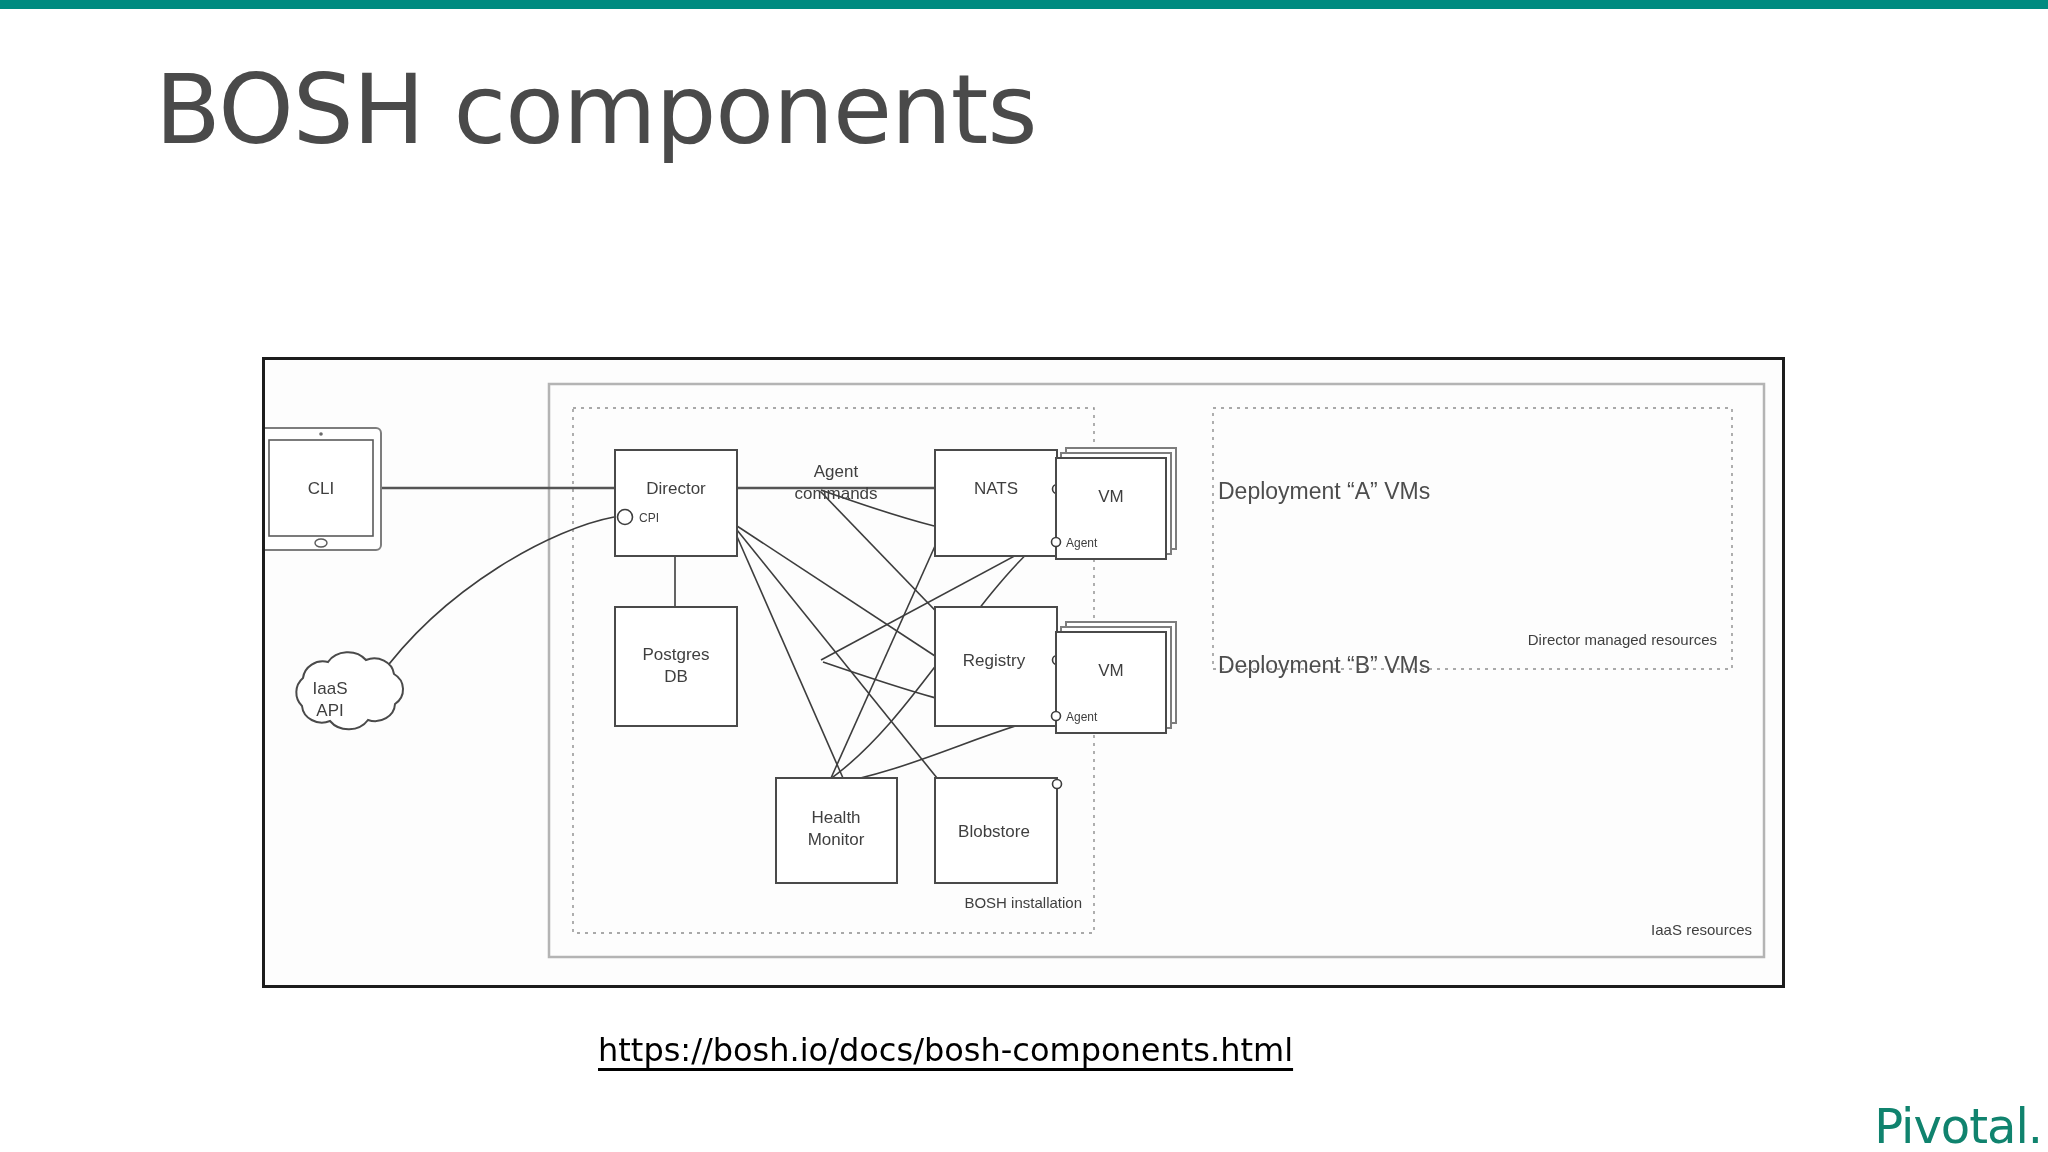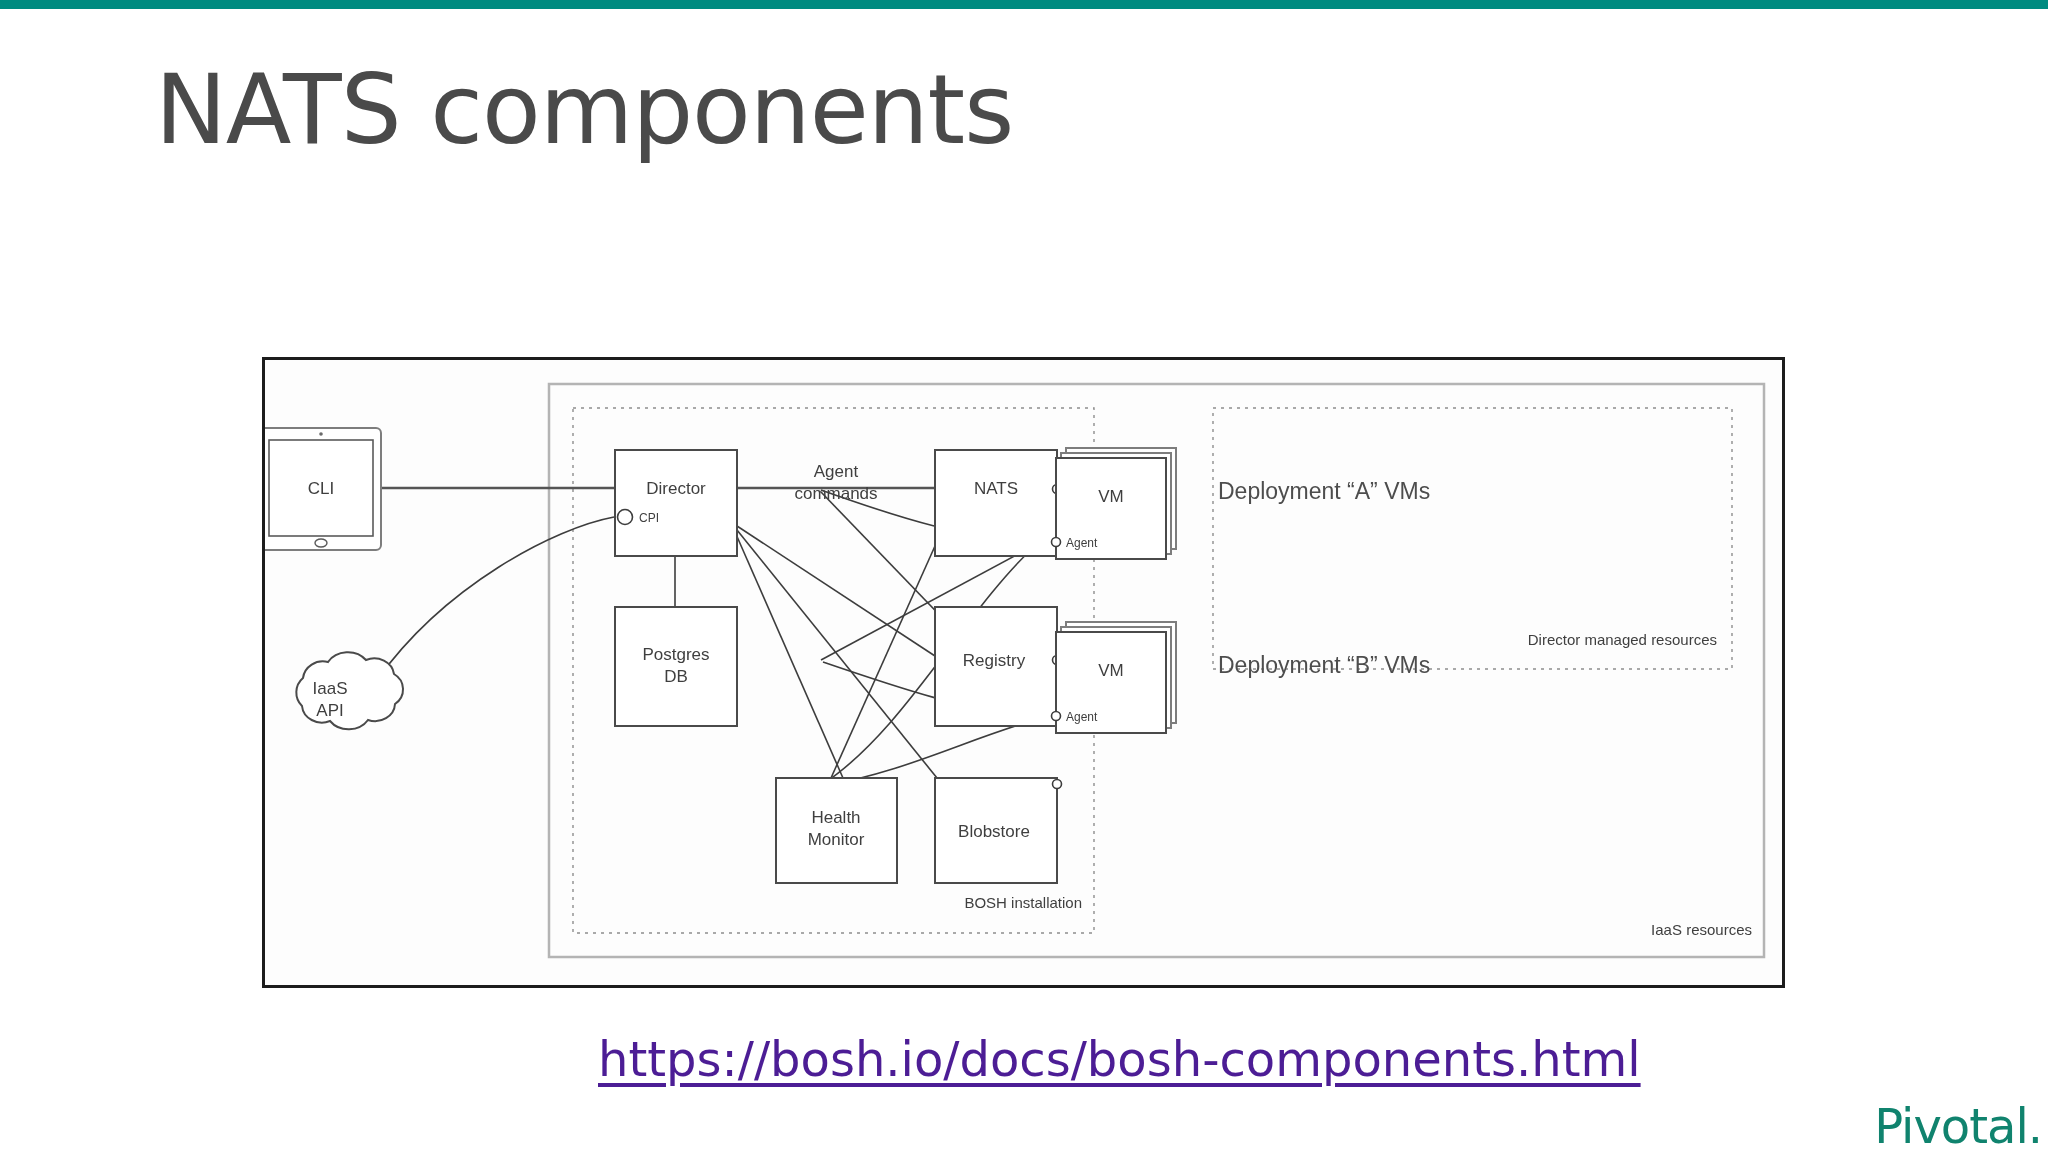--- a/index.html
+++ b/index.html
@@ -50,22 +50,22 @@
   #diagram-svg {
     position: absolute;
     left: 0; top: 0;
   }
 
   #source-link {
     position: absolute;
     left: 598px;
     top: 1031px;
     font-family: "DejaVu Sans", sans-serif;
-    font-size: 48px;
-    color: #4c1d95;
+    font-size: 32px;
+    color: #000000;
     text-decoration: underline;
     text-underline-offset: 7px;
     white-space: nowrap;
   }
 
   #pivotal-logo {
     position: absolute;
     right: 6px;
     top: 1098px;
     font-family: "DejaVu Sans", sans-serif;
@@ -88,21 +88,21 @@
   .dg-link-thick { stroke: #555; stroke-width: 2.4; fill: none; }
   .dg-port { fill: #ffffff; stroke: #3d3d3d; stroke-width: 1.6; }
   .dg-dashzone { fill: none; stroke: #8d8d8d; stroke-width: 1.4; stroke-dasharray: 3 5; }
   .dg-grayzone { fill: none; stroke: #b4b4b4; stroke-width: 2.5; }
 </style>
 </head>
 <body>
 
 <div id="top-accent-bar"></div>
 
-<div id="slide-title">NATS components</div>
+<div id="slide-title">BOSH components</div>
 
 <div id="diagram-frame">
   <svg id="diagram-svg" width="1517" height="625" viewBox="0 0 1517 625" xmlns="http://www.w3.org/2000/svg">
 
     <rect class="dg-grayzone" x="284" y="24" width="1215" height="573"></rect>
 
     <rect class="dg-dashzone" x="308" y="48" width="521" height="525"></rect>
 
     <rect class="dg-dashzone" x="948" y="48" width="519" height="261"></rect>
 

